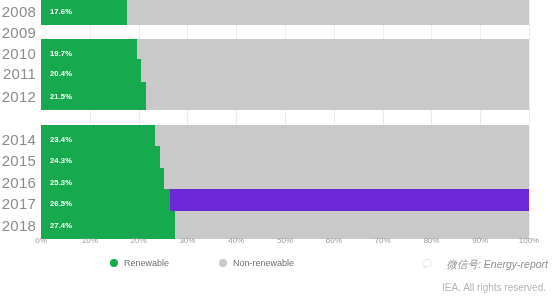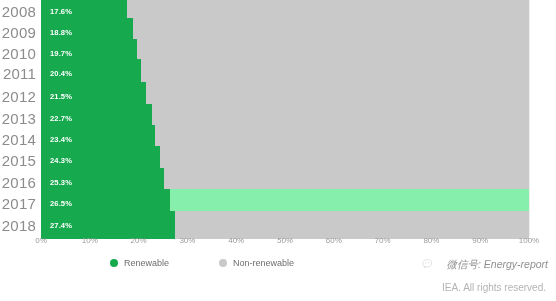--- a/index.html
+++ b/index.html
@@ -159,25 +159,20 @@
       <div class="row" style="top: 0px;">
         <div class="year-label">2008</div>
         <div class="track" style="background: rgb(201, 201, 201);">
           <div class="seg-renewable" style="width: 17.6%; background: rgb(22, 169, 78);">
             <span class="bar-value">17.6%</span>
           </div>
         </div>
       </div>
       <div class="row" style="top: 21.4px;">
         <div class="year-label">2009</div>
-        <div class="track" style="background: rgb(201, 201, 201);">
-          <div class="seg-renewable" style="width: 18.8%; background: rgb(22, 169, 78);">
-            <span class="bar-value">18.8%</span>
-          </div>
-        </div>
       </div>
       <div class="row" style="top: 42.8px;">
         <div class="year-label">2010</div>
         <div class="track" style="background: rgb(201, 201, 201);">
           <div class="seg-renewable" style="width: 19.7%; background: rgb(22, 169, 78);">
             <span class="bar-value">19.7%</span>
           </div>
         </div>
       </div>
       <div class="row" style="top: 62px; padding-left: 39px;">
@@ -189,28 +184,20 @@
         </div>
       </div>
       <div class="row" style="top: 85.6px;">
         <div class="year-label">2012</div>
         <div class="track" style="background: rgb(201, 201, 201);">
           <div class="seg-renewable" style="width: 21.5%; background: rgb(22, 169, 78);">
             <span class="bar-value">21.5%</span>
           </div>
         </div>
       </div>
-      <div class="row" style="top: 107px;">
-        <div class="year-label">2013</div>
-        <div class="track" style="background: rgb(201, 201, 201);">
-          <div class="seg-renewable" style="width: 22.7%; background: rgb(22, 169, 78);">
-            <span class="bar-value">22.7%</span>
-          </div>
-        </div>
-      </div>
       <div class="row" style="top: 128.4px;">
         <div class="year-label">2014</div>
         <div class="track" style="background: rgb(201, 201, 201);">
           <div class="seg-renewable" style="width: 23.4%; background: rgb(22, 169, 78);">
             <span class="bar-value">23.4%</span>
           </div>
         </div>
       </div>
       <div class="row" style="top: 149.8px;">
         <div class="year-label">2015</div>
@@ -223,21 +210,21 @@
       <div class="row" style="top: 171.2px;">
         <div class="year-label">2016</div>
         <div class="track" style="background: rgb(201, 201, 201);">
           <div class="seg-renewable" style="width: 25.3%; background: rgb(22, 169, 78);">
             <span class="bar-value">25.3%</span>
           </div>
         </div>
       </div>
       <div class="row" style="top: 192.6px;">
         <div class="year-label">2017</div>
-        <div class="track" style="background: #86efac;">
+        <div class="track" style="background: #6d28d9;">
           <div class="seg-renewable" style="width: 26.5%; background: rgb(22, 169, 78);">
             <span class="bar-value">26.5%</span>
           </div>
         </div>
       </div>
       <div class="row" style="top: 214px;">
         <div class="year-label">2018</div>
         <div class="track" style="background: rgb(201, 201, 201);">
           <div class="seg-renewable" style="width: 27.4%; background: rgb(22, 169, 78);">
             <span class="bar-value">27.4%</span>

